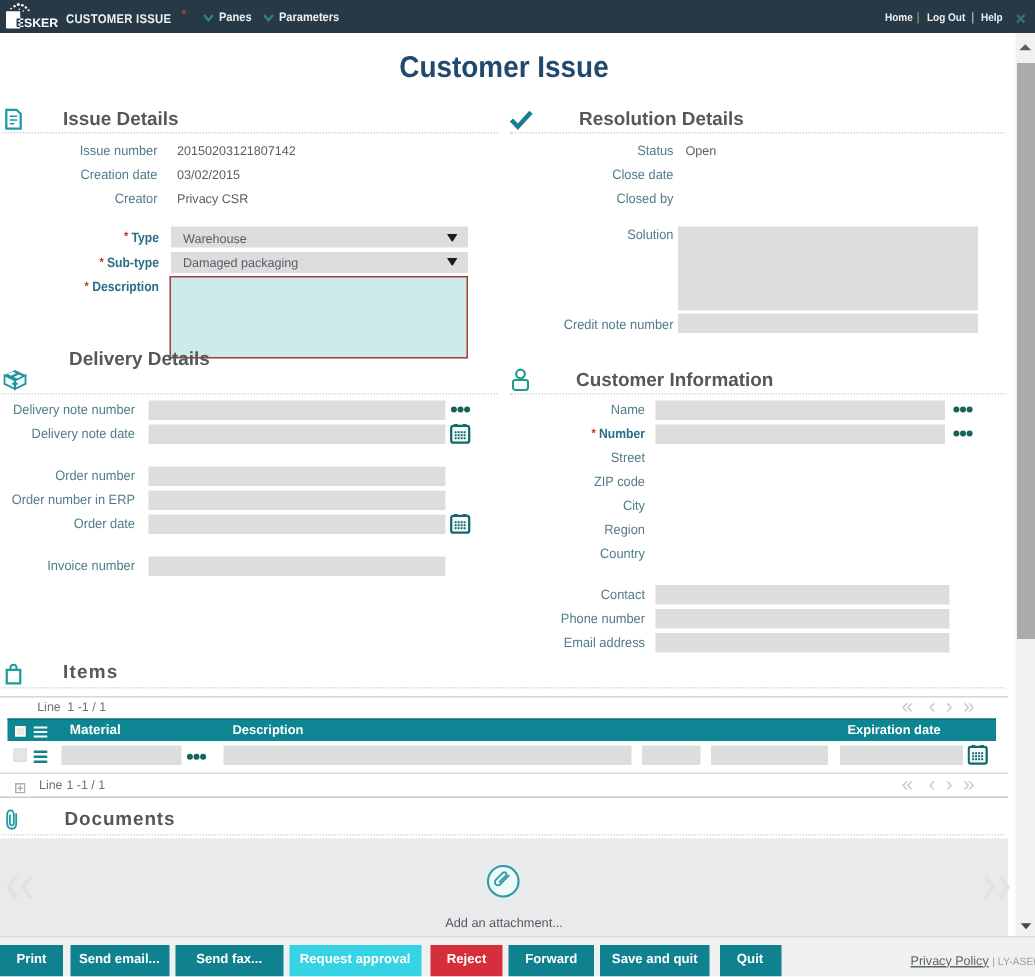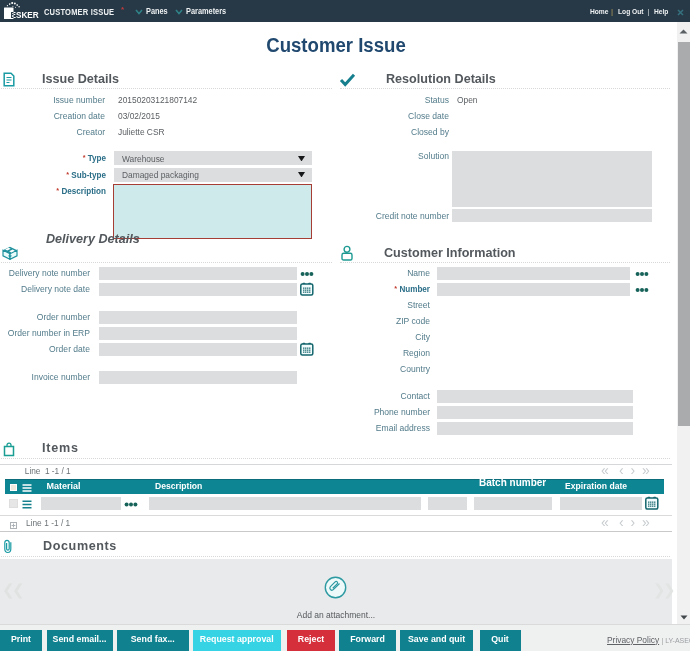--- a/index.html
+++ b/index.html
@@ -71,21 +71,21 @@
   <path d="M4.5,5.5 H9.5 M4.5,8 H9.5 M4.5,10.5 H7.5" stroke="#1a9ba4" stroke-width="1.1"></path>
 </svg>
 <div class="sect" style="left:18px;top:72px;">Issue Details</div>
 <div class="dot" style="left:1px;top:88px;width:331px;"></div>
 
 <div class="lbl" style="left:0;top:95px;width:105px;text-align:right;">Issue number</div>
 <div class="val" style="left:118px;top:95px;">20150203121807142</div>
 <div class="lbl" style="left:0;top:111px;width:105px;text-align:right;">Creation date</div>
 <div class="val" style="left:118px;top:111px;">03/02/2015</div>
 <div class="lbl" style="left:0;top:127px;width:105px;text-align:right;">Creator</div>
-<div class="val" style="left:118px;top:127px;">Juliette CSR</div>
+<div class="val" style="left:118px;top:127px;">Privacy CSR</div>
 
 <div class="lblb" style="left:0;top:153px;width:106px;text-align:right;"><span class="req">*</span> Type</div>
 <div class="inp" style="left:114px;top:151px;width:198px;height:14px;"></div>
 <div class="val" style="left:122px;top:154px;">Warehouse</div>
 <svg class="abs" style="left:298px;top:155.5px;" width="7" height="5.5" viewBox="0 0 7 5.5">
       <path d="M0,0 H7 L3.5,5.5 Z" fill="#17181a"></path>
     </svg>
 
 <div class="lblb" style="left:0;top:170px;width:106px;text-align:right;"><span class="req">*</span> Sub-type</div>
 <div class="inp" style="left:114px;top:167.5px;width:198px;height:14px;"></div>
@@ -114,21 +114,21 @@
 <div class="inp" style="left:452px;top:209px;width:200px;"></div>
 
 <svg class="abs" style="left:2px;top:246px;" width="16" height="14" viewBox="0 0 16 14">
   <path d="M8,0.7 L15.2,4.2 L8,7.7 L0.8,4.2 Z" fill="#20929e"></path>
   <path d="M1,4.2 L8,7.6 V13.3 L1,9.9 Z" fill="#eafbfb" stroke="#20929e" stroke-width="1.2"></path>
   <path d="M15,4.2 L8,7.6 V13.3 L15,9.9 Z" fill="#eafbfb" stroke="#20929e" stroke-width="1.2"></path>
   <path d="M3.1,3.4 L6.5,1.7 L8.7,2.8 L5.3,4.5 Z" fill="#ffffff"></path>
   <path d="M7.2,5.3 L10.6,3.6 L12.8,4.7 L9.4,6.4 Z" fill="#ffffff"></path>
   <path d="M8,8.8 L9.4,9.9 L8,11 L6.6,9.9 Z" fill="none" stroke="#20929e" stroke-width="0.9"></path>
 </svg>
-<div class="sect" style="left:22px;top:232px;font-style:italic;">Delivery Details</div>
+<div class="sect" style="left:22px;top:232px;">Delivery Details</div>
 <div class="dot" style="left:1px;top:262px;width:331px;"></div>
 
 <div class="lbl" style="left:0;top:268px;width:90px;text-align:right;">Delivery note number</div>
 <div class="inp" style="left:98.5px;top:267px;width:198px;"></div>
 <div class="abs" style="left:299.5px;top:266px;width:14px;height:12px;">
   <svg width="14" height="12" viewBox="0 0 14 12">
         <g fill="#17635a">
   <circle cx="2.6" cy="6" r="2"></circle>
           <circle cx="7" cy="6" r="2"></circle>
           <circle cx="11.4" cy="6" r="2"></circle>
@@ -241,21 +241,21 @@
 <div class="pgn" style="left:642px;top:463px;">»</div>
 
 <div class="abs" style="left:5px;top:479px;width:659px;height:14.5px;background:#0e8593;border-top:1px solid #0a6d79;"></div>
 <div class="abs" style="left:10px;top:484px;width:7px;height:7px;background:#efeadf;border:1.2px solid #fdfdfd;"></div>
 <svg class="abs" style="left:22px;top:483.5px;" width="10" height="8" viewBox="0 0 10 8">
   <path d="M0.5,1 H9.5 M0.5,4 H9.5 M0.5,7 H9.5" stroke="#ffffff" stroke-width="1.4"></path>
     </svg>
 <div class="abs" style="left:46.5px;top:481px;font-size:9px;font-weight:bold;color:#fff;">Material</div>
 <div class="abs" style="left:155px;top:481px;font-size:8.6px;font-weight:bold;color:#fff;">Description</div>
 <div class="abs" style="left:434px;top:481px;font-size:8.6px;font-weight:bold;color:#fff;margin-top:15px;">Quantity</div>
-<div class="abs" style="left:479px;top:477px;font-size:10px;font-weight:bold;color:#fff;">Batch number</div>
+<div class="abs" style="left:479px;top:509px;font-size:10px;font-weight:bold;color:#fff;">Batch number</div>
 <div class="abs" style="left:565px;top:481px;font-size:8.6px;font-weight:bold;color:#fff;">Expiration date</div>
 
 <div class="abs" style="left:9px;top:499px;width:9px;height:9px;background:#e6e6e6;border:1px solid #dedede;"></div>
 <svg class="abs" style="left:22px;top:499.5px;" width="10" height="9" viewBox="0 0 10 9">
   <path d="M0.5,1.2 H9.5 M0.5,4.5 H9.5 M0.5,7.8 H9.5" stroke="#16808d" stroke-width="1.6"></path>
     </svg>
 <div class="inp" style="left:41px;top:497px;width:80px;"></div>
 <svg class="abs" style="left:123.5px;top:500px;" width="14" height="9" viewBox="0 0 14 9">
       <g fill="#17635a">
   <circle cx="2.6" cy="4.5" r="2"></circle>

